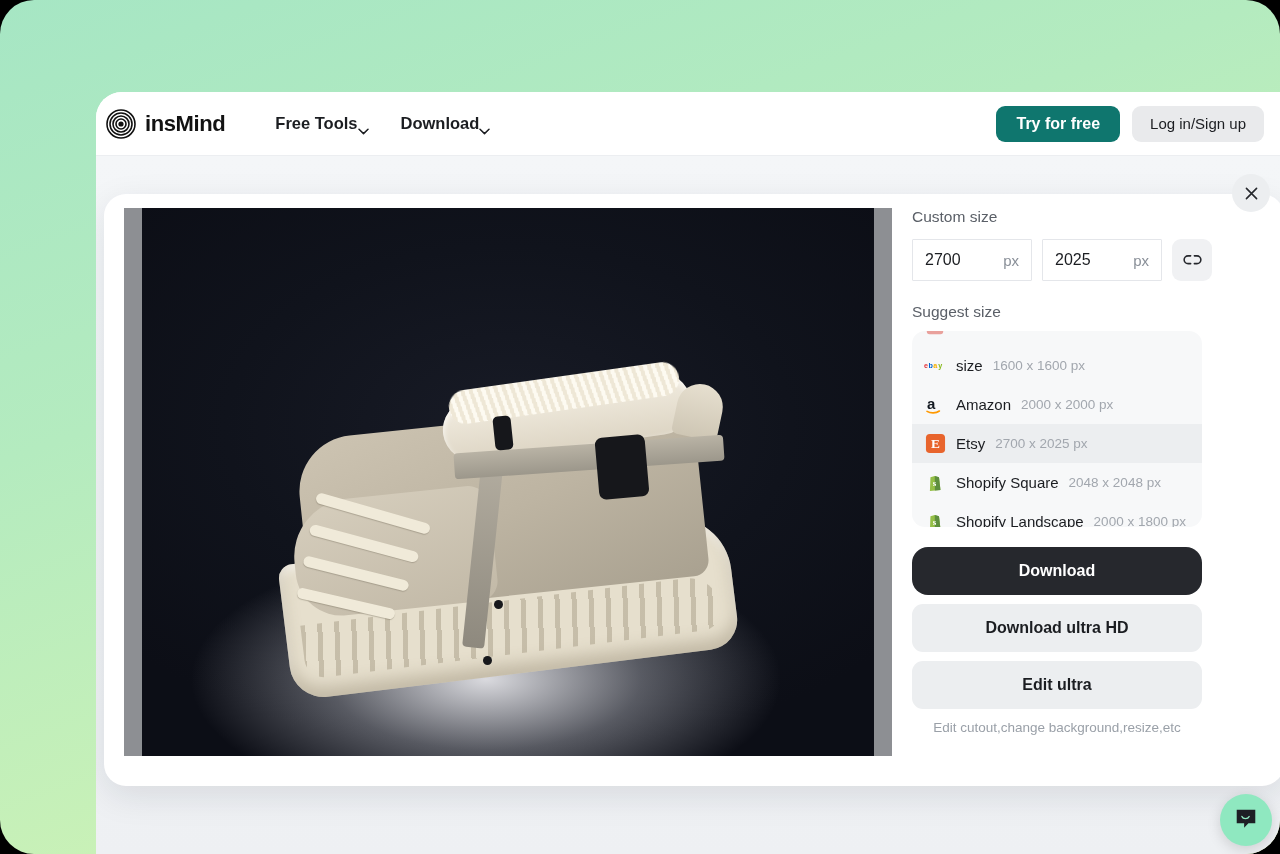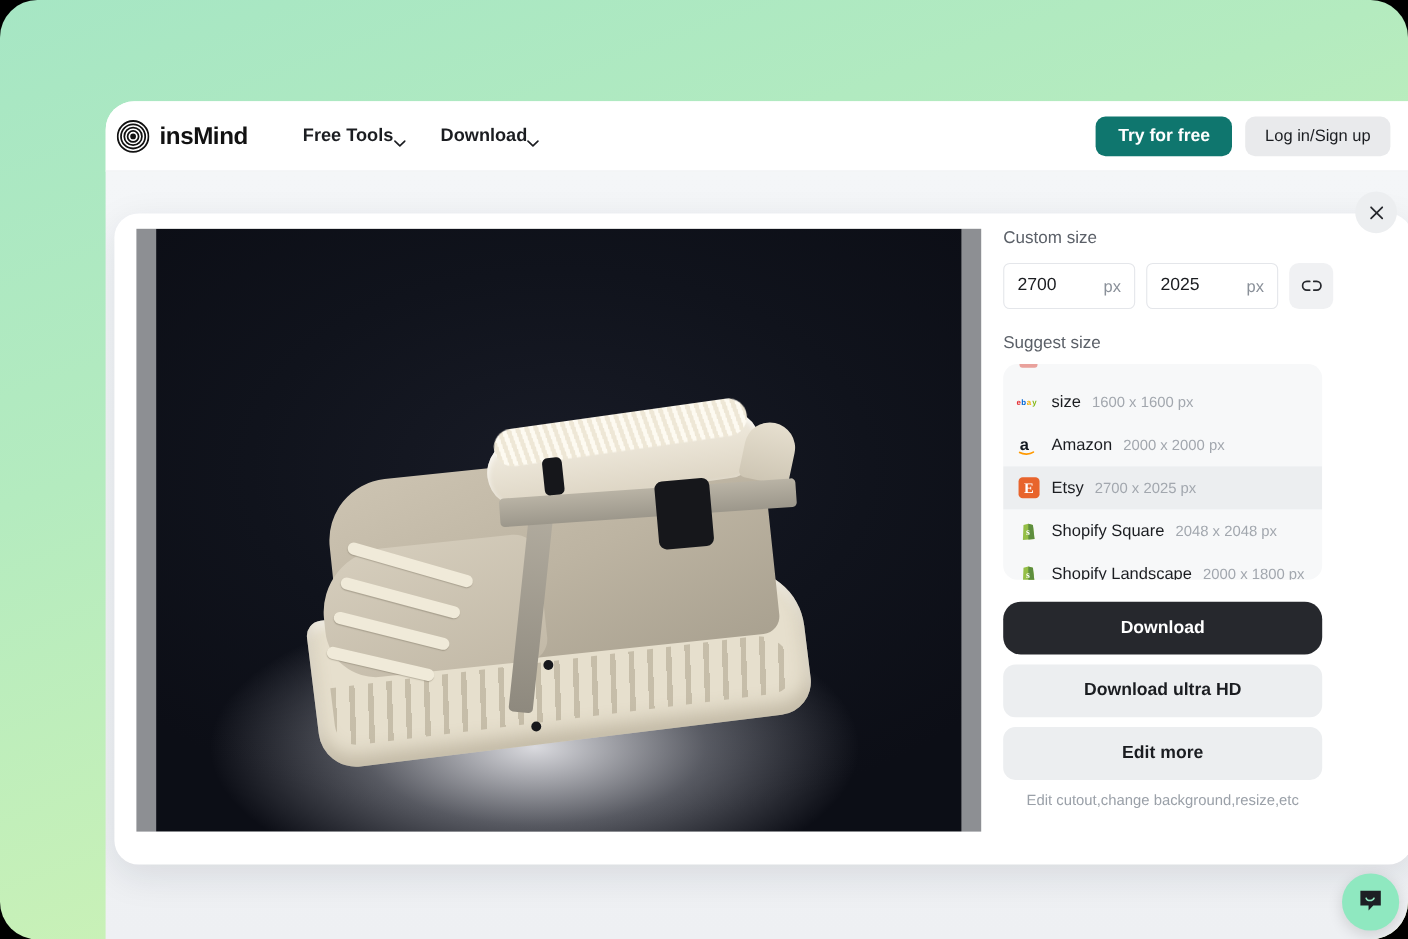--- a/index.html
+++ b/index.html
@@ -203,21 +203,21 @@
     width: 352px; height: 560px;
   }
   .panel-label {
     font-size: 15.5px; color: #5b6068; font-weight: 400;
   }
   .size-row { display: flex; gap: 10px; margin-top: 13px; }
   .size-field {
     position: relative;
     width: 120px; height: 42px;
     border: 1px solid #e4e6ea;
-    border-radius: 6px;
+    border-radius: 1px;
     display: flex; align-items: center;
     background: #fff;
   }
   .size-input {
     border: none; outline: none;
     width: 74px; margin-left: 12px;
     font-size: 16px; color: #1b1d21;
     font-family: "Liberation Sans", sans-serif;
     background: transparent;
   }
@@ -455,21 +455,21 @@
               <span class="s-name">Shopify Landscape</span>
               <span class="s-dim">2000 x 1800 px</span>
             </div>
 
           </div>
         </div>
 
         <div class="actions">
           <button class="btn-primary">Download</button>
           <button class="btn-secondary">Download ultra HD</button>
-          <button class="btn-secondary">Edit more</button>
+          <button class="btn-secondary">Edit ultra</button>
           <div class="hint">Edit cutout,change background,resize,etc</div>
         </div>
 
       </div>
     </div>
 
     <div class="chat">
       <span>
         <svg viewBox="0 0 28 28" width="26" height="26" aria-hidden="true">
           <path d="M4 5.2h20v14.4h-7.4L12 24.4v-4.8H4z" fill="#1d1f24"></path>

